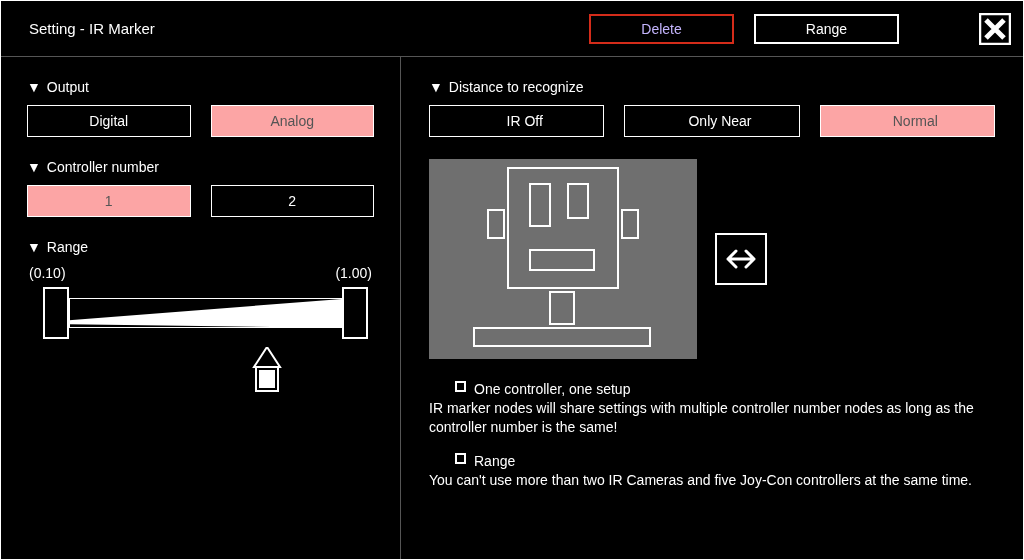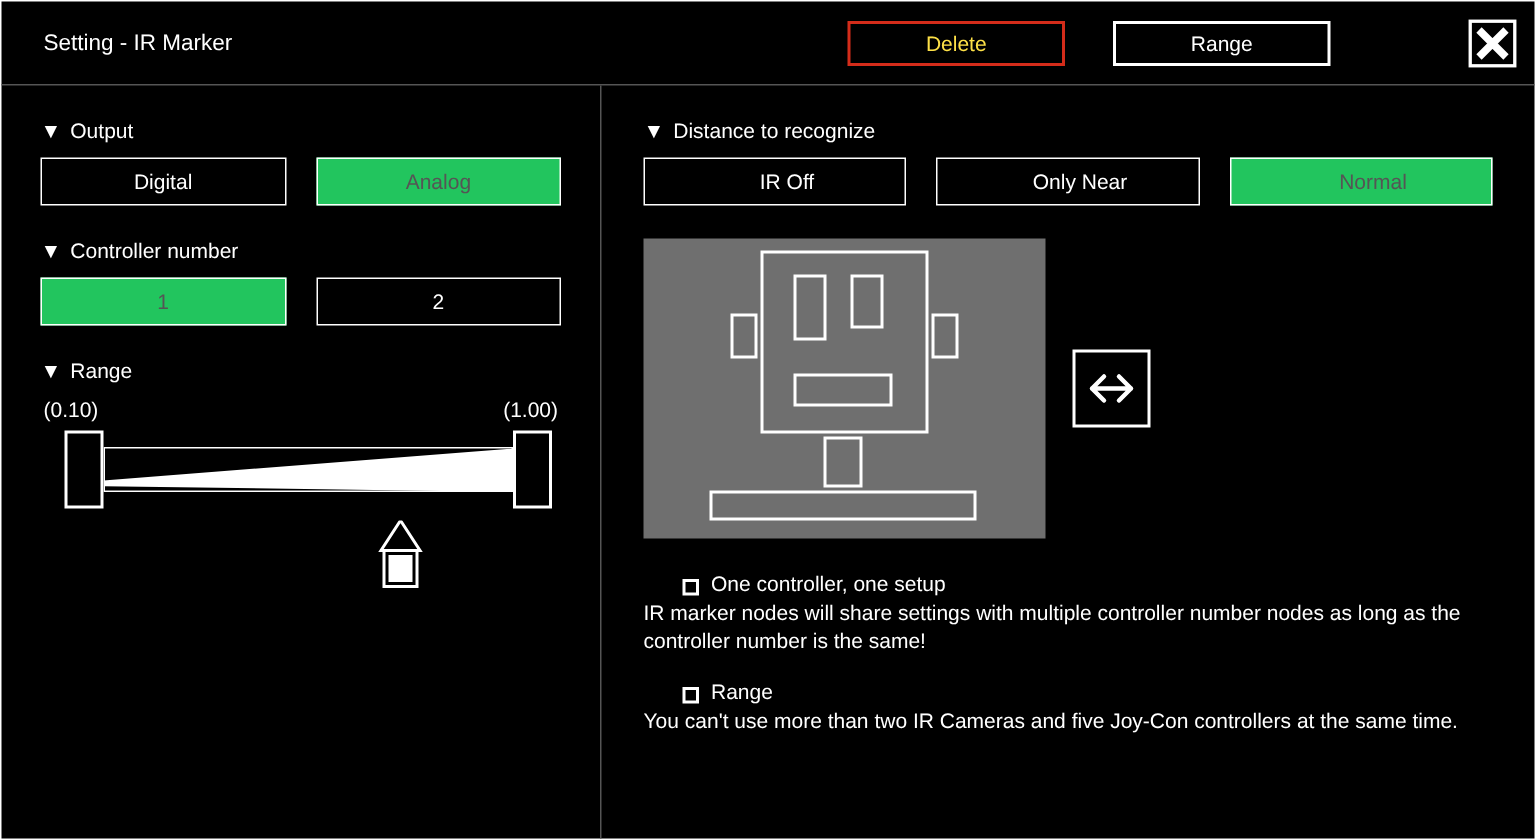--- a/index.html
+++ b/index.html
@@ -16,40 +16,40 @@
     width: 1024px;
     height: 560px;
     border: 1px solid #fff;
   }
   .titlebar {
     display: flex;
     align-items: center;
     height: 56px;
     border-bottom: 1px solid #555;
     padding: 0 12px 0 28px;
-    gap: 32px;
+    gap: 20px;
     justify-content: center;
   }
   .titlebar .title {
     flex: 1;
     font-size: 15px;
   }
   .titlebar .btn {
     width: 145px;
     height: 30px;
     display: flex;
     align-items: center;
     justify-content: center;
     border: 2px solid #fff;
     cursor: pointer;
     font-size: 14px;
   }
   .titlebar .btn.danger {
     border-color: #d42c1a;
-    color: #fde047;
+    color: #c4b5fd;
   }
   .close {
     width: 32px;
     height: 32px;
     cursor: pointer;
     margin-left: 60px;
     display:flex;align-items:center;justify-content:center;
   }
   .body {
     display: flex;
@@ -88,21 +88,21 @@
     border: 1px solid #fff;
     display: flex;
     align-items: center;
     justify-content: center;
     cursor: pointer;
     font-size: 14px;
     min-width: 0;
   }
   .seg-btn.four { flex: 1; padding-left: 16px; }
   .seg-btn.selected {
-    background: #22c55e;
+    background: #fca5a5;
     color: #555;
   }
   .range-labels {
     display: flex;
     justify-content: space-between;
     font-size: 14px;
     margin-bottom: 6px;
     padding: 0 2px;
     text-align: center;
   }
@@ -160,21 +160,21 @@
     margin-bottom: 22px;
   }
   .swap {
     width: 52px;
     height: 52px;
     border: 2px solid #fff;
     display:flex;align-items:center;justify-content:center;
     cursor:pointer;
   }
   .note-head {
-    display:flex;align-items:flex-end;gap:8px;font-size:14px;margin-bottom:2px;padding-left:26px;
+    display:flex;align-items:flex-start;gap:8px;font-size:14px;margin-bottom:2px;padding-left:26px;
   }
   .note-body {
     font-size: 14px;
     line-height: 1.35;
     margin-bottom: 16px;
   }
   .sq {
     width:11px;height:11px;border:2px solid #fff;display:inline-block;
   }
   

